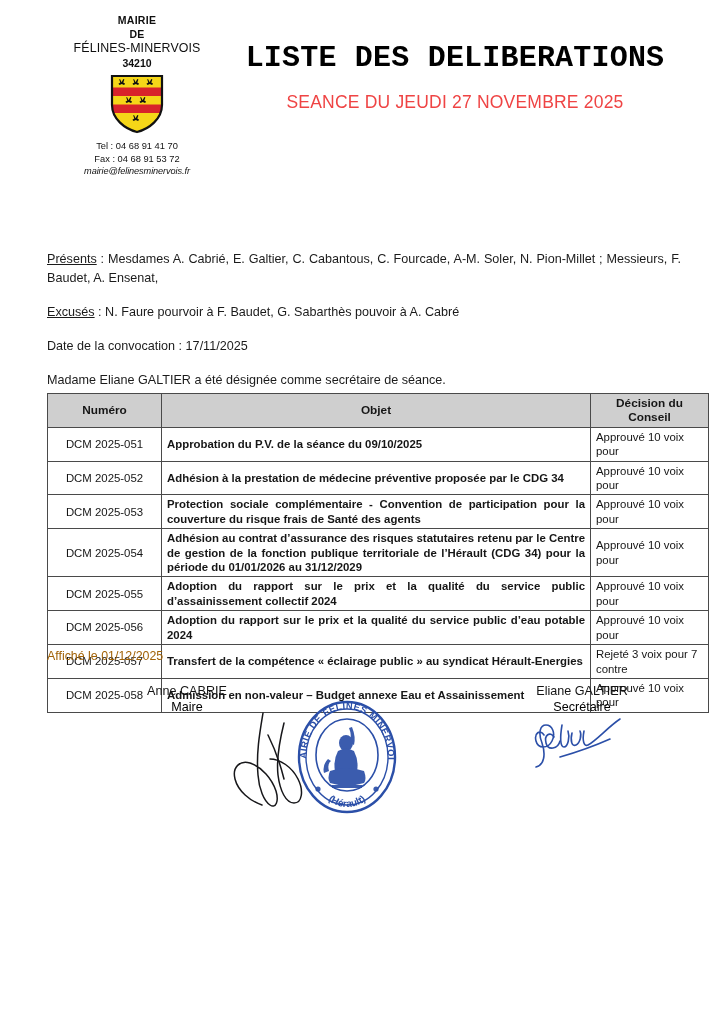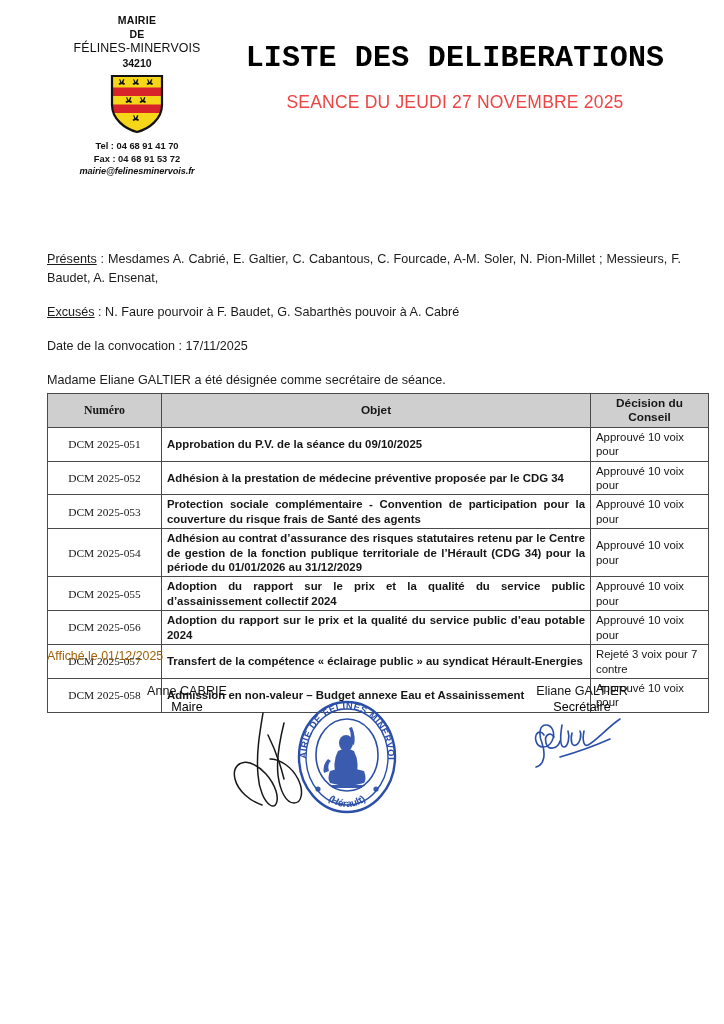--- a/index.html
+++ b/index.html
@@ -65,21 +65,21 @@
     margin: 3px auto 0;
     width: 56px;
     height: 62px;
   }
 
   .contact {
     margin-top: 5px;
   }
   .contact div {
     font-size: 9.3px;
-    font-weight: bold;
+    font-weight: normal;
     line-height: 12.5px;
     color: #121212;
     text-align: center;
   }
   .contact .mail {
     font-style: italic;
     font-size: 9.2px;
     letter-spacing: -0.1px;
   }
 
@@ -144,21 +144,21 @@
     vertical-align: middle;
   }
   .delib-table thead th {
     background: #cfcfcf;
     font-weight: bold;
     text-align: center;
     font-size: 11.8px;
     padding: 2px 4px;
     height: 15px;
   }
-  .col-num   { width: 105px; text-align: center; white-space: nowrap; font-family: Liberation Serif, serif; }
+  .col-num   { width: 105px; text-align: center; white-space: nowrap; }
   .col-objet { width: 420px; text-align: justify; text-justify: inter-word; padding-left: 7px; padding-right: 7px; font-weight: bold; }
   .col-dec   { width: 109px; text-align: center; }
 
   td.col-num { text-align: center; }
   td.col-dec { text-align: left; }
 
   
   .posted {
     position: absolute;
     left: 47px;

